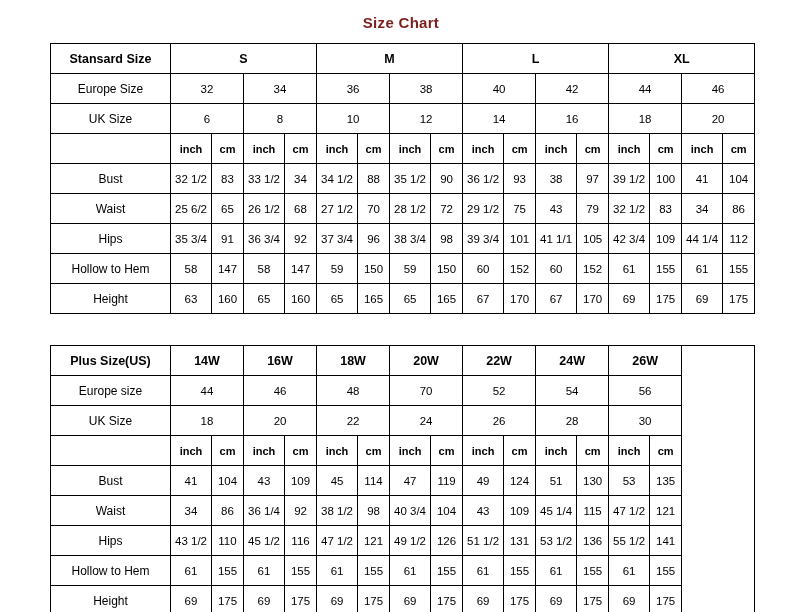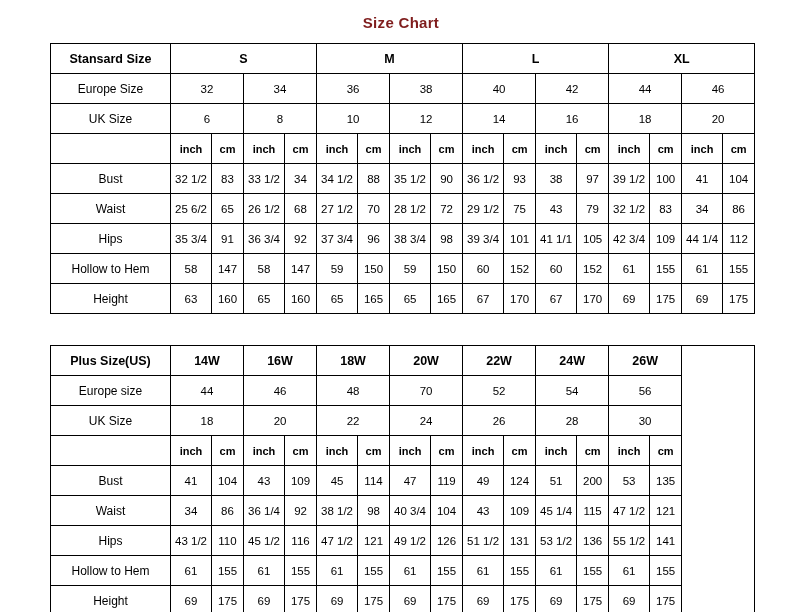--- a/index.html
+++ b/index.html
@@ -343,21 +343,21 @@
         <td class="val">104</td>
         <td class="val">43</td>
         <td class="val">109</td>
         <td class="val">45</td>
         <td class="val">114</td>
         <td class="val">47</td>
         <td class="val">119</td>
         <td class="val">49</td>
         <td class="val">124</td>
         <td class="val">51</td>
-        <td class="val">200</td>
+        <td class="val">130</td>
         <td class="val">53</td>
         <td class="val">135</td>
       </tr>
 
       <tr>
         <td class="rowlabel">Waist</td>
         <td class="val">34</td>
         <td class="val">86</td>
         <td class="val">36 1/4</td>
         <td class="val">92</td>

